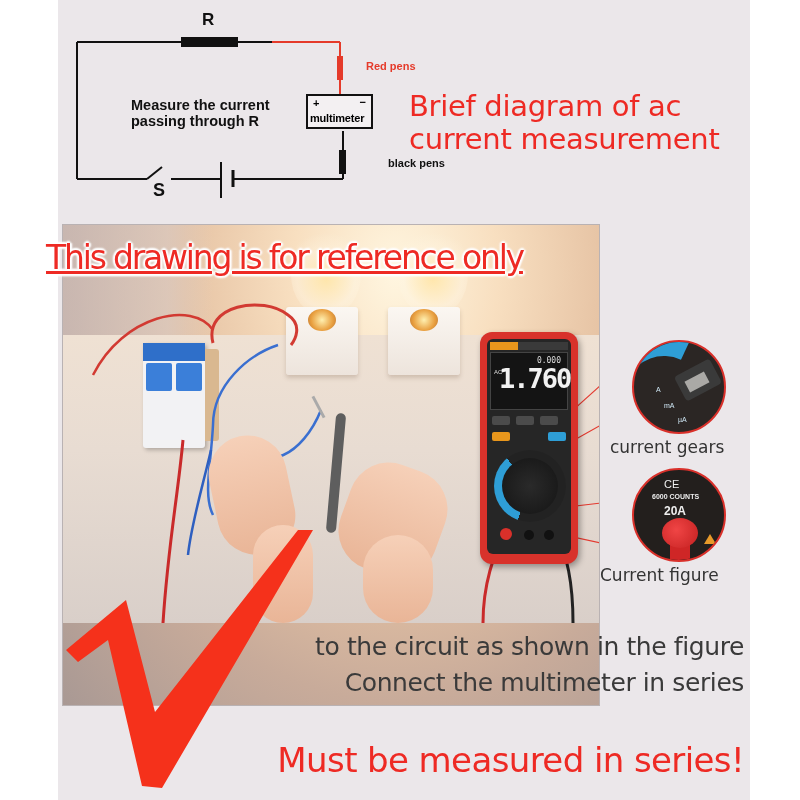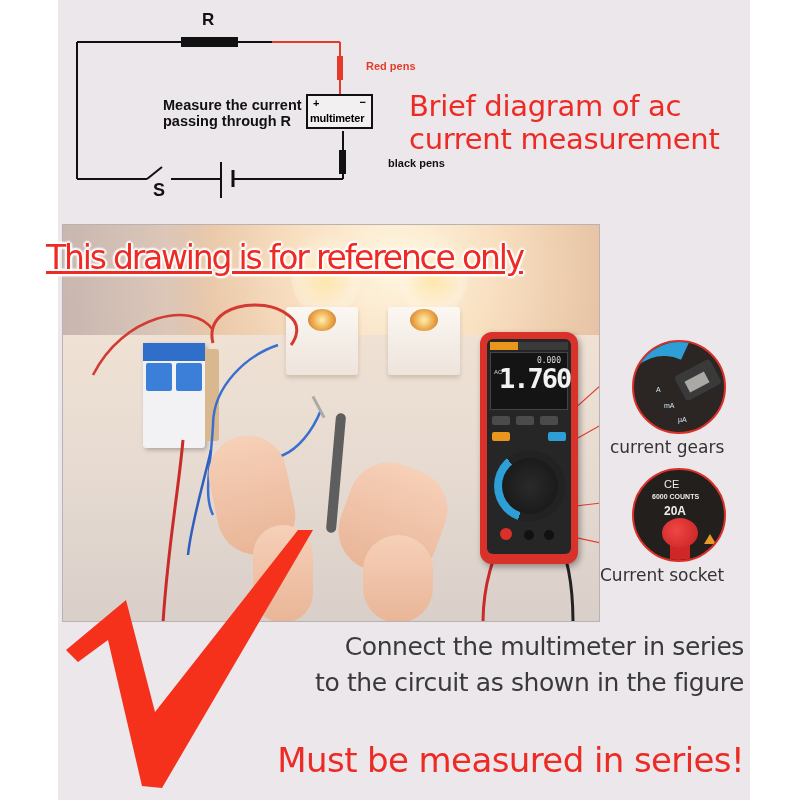--- a/index.html
+++ b/index.html
@@ -5,27 +5,27 @@
   * { box-sizing: border-box; margin: 0; padding: 0; }
   html, body { width: 800px; height: 800px; overflow: hidden; }
   body { background: #ffffff; font-family: "Liberation Sans", sans-serif; position: relative; }
   .panel { position: absolute; left: 58px; top: 0; width: 692px; height: 800px; background: #ebe7ea; }
   .abs { position: absolute; }
   .circuit-svg { position: absolute; left: 0; top: 0; }
   .lbl-R { font-family: "Liberation Sans", sans-serif; font-weight: bold; font-size: 17px; color: #111; }
   .lbl-S { font-family: "Liberation Sans", sans-serif; font-weight: bold; font-size: 18px; color: #111; }
   .lbl-red-pens { font-family: "Liberation Sans", sans-serif; font-weight: bold; font-size: 11px; color: #e53a2a; padding-left: 19px; }
   .lbl-black-pens { font-family: "Liberation Sans", sans-serif; font-weight: bold; font-size: 11px; color: #111; margin-left: 40px; }
-  .lbl-measure { font-family: "Liberation Sans", sans-serif; font-weight: bold; font-size: 14.5px; color: #111; line-height: 16px; margin-left: 32px; }
+  .lbl-measure { font-family: "Liberation Sans", sans-serif; font-weight: bold; font-size: 14.5px; color: #111; line-height: 16px; }
   .meter-box { position: absolute; left: 306px; top: 94px; width: 67px; height: 35px; border: 2px solid #111; background: #f3f0f2; }
   .meter-box .plus { position: absolute; left: 5px; top: 1px; font-size: 11px; font-weight: bold; }
   .meter-box .minus { position: absolute; right: 5px; top: 0px; font-size: 11px; font-weight: bold; }
   .meter-box .mtxt { position: absolute; left: 2px; top: 16px; font-size: 11px; font-weight: bold; letter-spacing: -0.2px; }
   .brief-title { font-family: "DejaVu Sans", sans-serif; color: #ee2a24; font-size: 29px; line-height: 33px; letter-spacing: -0.3px; }
-  .photo { position: absolute; left: 62px; top: 224px; width: 538px; height: 398px; overflow: hidden; border: 1px solid #b9b2b3;
+  .photo { position: absolute; left: 62px; top: 224px; width: 538px; height: 482px; overflow: hidden; border: 1px solid #b9b2b3;
     background: radial-gradient(ellipse at 62% 10%, #fff6e0 0%, #f8dfc0 22%, #e6c3a4 45%, #c8ab9a 70%, #a99994 100%); }
   .wall-l { position: absolute; left: 0; top: 0; width: 150px; height: 398px; background: linear-gradient(90deg, #c9c0c2 0%, #d8cdca 70%, rgba(0,0,0,0) 100%); opacity: .55; }
   .table { position: absolute; left: 0; top: 110px; width: 538px; height: 288px; background: linear-gradient(180deg, #efe1d3 0%, #e8dcd2 40%, #d9cfc9 100%); }
   .bulb { position: absolute; width: 70px; height: 90px; border-radius: 50% 50% 45% 45%; background: radial-gradient(circle at 50% 60%, rgba(255,230,170,.95) 0%, rgba(255,245,225,.45) 45%, rgba(255,255,255,0) 72%); }
   .bulb-base { position: absolute; width: 72px; height: 68px; background: linear-gradient(180deg, #fbf7f2 0%, #ede4dc 100%); border-radius: 3px; box-shadow: 0 3px 4px rgba(120,90,70,.25); }
   .bulb-socket { position: absolute; width: 28px; height: 22px; border-radius: 50%; background: radial-gradient(circle, #fff0b0 0%, #e9a040 60%, #b87030 100%); }
   .breaker { position: absolute; left: 80px; top: 118px; width: 62px; height: 105px; background: #f2f2f4; border-radius: 3px; box-shadow: 2px 2px 4px rgba(0,0,0,.25); }
   .breaker .top { position: absolute; left: 0; top: 0; width: 62px; height: 18px; background: #2f6fc9; }
   .breaker .sw { position: absolute; top: 20px; width: 26px; height: 28px; background: #3b7fd9; border-radius: 2px; }
   .breaker .side { position: absolute; left: 62px; top: 6px; width: 14px; height: 92px; background: #d9b890; border-radius: 0 3px 3px 0; }
@@ -183,23 +183,23 @@
 <div class="abs callout-lbl" style="left:610px; top:437px;">current gears</div>
 
 <div class="circle-callout cc-socket">
   <span class="ce">CE</span>
   <span class="counts">6000 COUNTS</span>
   <span class="amp">20A</span>
   <div class="plug-stem"></div>
   <div class="plug"></div>
   <div class="warn"></div>
 </div>
-<div class="abs callout-lbl" style="left:600px; top:565px;">Current socket</div>
+<div class="abs callout-lbl" style="left:600px; top:565px;">Current figure</div>
 
 <svg class="abs" style="left:60px; top:530px;" width="260" height="270">
   <polygon points="6,120 66,70 95,182 238,0 253,0 102,258 82,256 48,110 18,132" fill="#f5311b"></polygon>
 </svg>
 
 <div class="abs bottom-text" style="right:56px; top:629px; width:560px;">
+  <div>to the circuit as shown in the figure</div>
   <div>Connect the multimeter in series</div>
-  <div>to the circuit as shown in the figure</div>
 </div>
 <div class="abs bottom-warning" style="right:56px; top:740px;">Must be measured in series!</div>
 
 </body></html>

